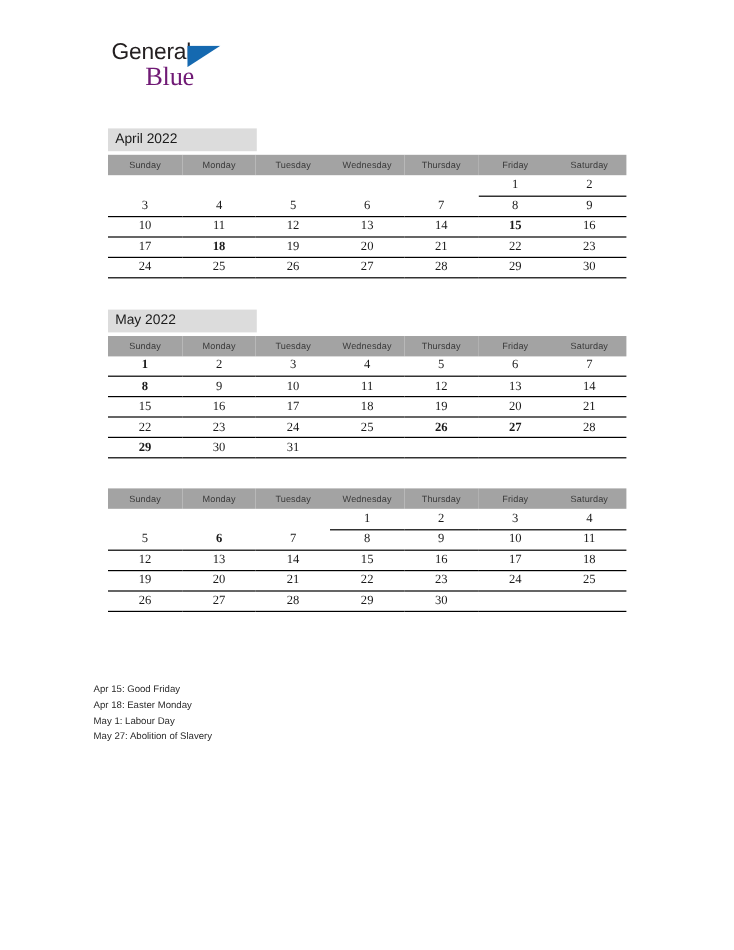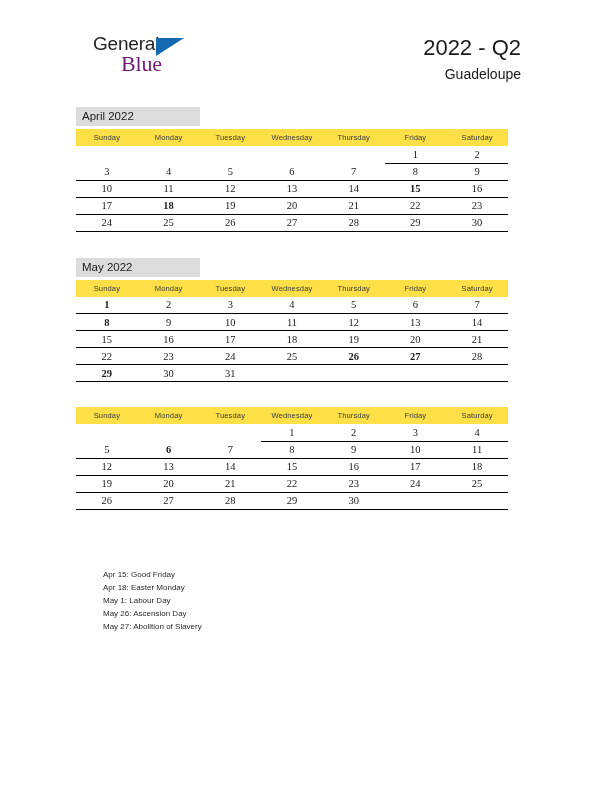--- a/index.html
+++ b/index.html
@@ -71,42 +71,42 @@
     font-size: 14px;
     color: #1a1a1a;
     line-height: 20px;
     margin-top: 3px;
     white-space: nowrap;
   }
 
   
   .months {
     position: absolute;
-    left: 76px;
+    left: 90px;
     top: 106px;
     width: 432px;
   }
   .month-block { margin-bottom: 25px; }
   .month-title {
     display: inline-block;
     background: #dcdcdc;
     font-size: 11.5px;
     color: #1a1a1a;
     padding: 3px 8px 3px 6px;
     width: 124px;
     line-height: 13px;
   }
   table.cal {
     width: 432px;
     border-collapse: collapse;
     table-layout: fixed;
     margin-top: 3px;
   }
   table.cal th {
-    background: #fde047;
+    background: #a3a3a3;
     font-size: 7.6px;
     font-weight: normal;
     color: #3a3a3a;
     height: 17px;
     text-align: center;
     font-family: "Liberation Sans", sans-serif;
     letter-spacing: 0.1px;
   }
   table.cal td {
     height: 17px;
@@ -121,21 +121,21 @@
   table.cal tr.wk-first td.blank { border-bottom: none; }
   table.cal tr.wk-last td.blank { border-bottom: 1px solid #000000; }
   td.holiday {
     color: #ee0000;
     font-weight: bold;
   }
 
   
   .legend {
     position: absolute;
-    left: 103px;
+    left: 78px;
     top: 568px;
     width: 300px;
   }
   .legend-item {
     font-size: 8px;
     color: #2b2b2b;
     line-height: 13.1px;
     font-family: "Liberation Sans", sans-serif;
     white-space: nowrap;
   }
@@ -144,24 +144,20 @@
 <body>
 
 <div class="page-header">
 
   <div class="logo">
     <span class="logo-line1">General</span>
     <span class="logo-triangle"></span>
     <span class="logo-line2">Blue</span>
   </div>
 
-  <div class="title-block">
-    <div class="title-main">2022 - Q2</div>
-    <div class="title-sub">Guadeloupe</div>
-  </div>
 
 </div>
 
 <div class="months">
     <div class="month-block"><div class="month-title">April 2022</div><table class="cal">
         <thead>
           <tr>
             <th>Sunday</th>
             <th>Monday</th>
             <th>Tuesday</th>
@@ -338,15 +334,14 @@
             <td class="blank"></td>
           </tr>
         </tbody>
       </table></div>
   </div>
 
 <div class="legend">
     <div class="legend-item">Apr 15: Good Friday</div>
     <div class="legend-item">Apr 18: Easter Monday</div>
     <div class="legend-item">May 1: Labour Day</div>
-    <div class="legend-item">May 26: Ascension Day</div>
     <div class="legend-item">May 27: Abolition of Slavery</div>
   </div>
 
 </body></html>

